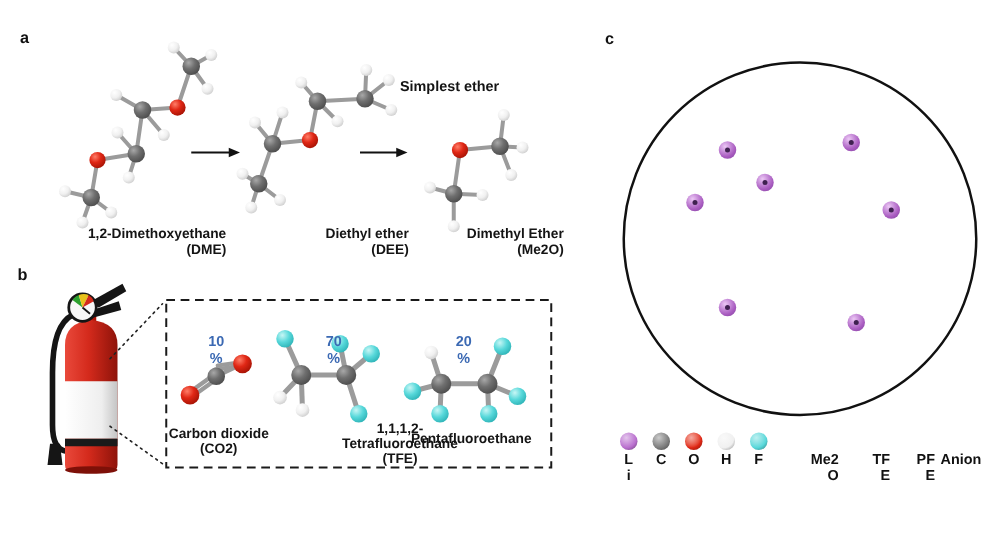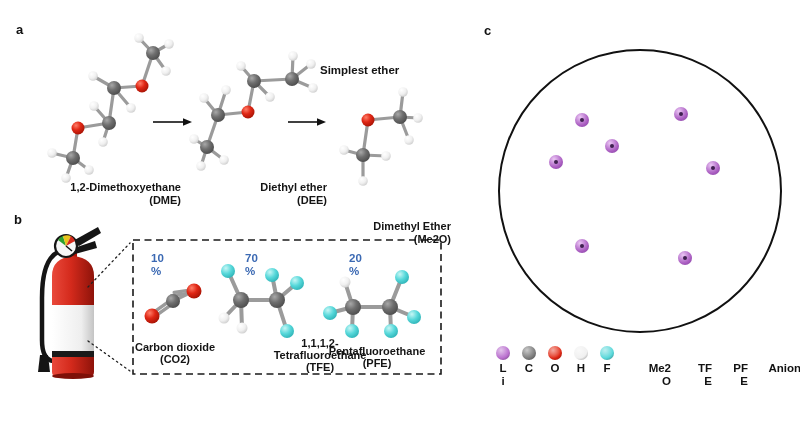--- a/index.html
+++ b/index.html
@@ -4,21 +4,21 @@
 <style>
   html,body{margin:0;padding:0;background:#fff;}
   #canvas{
     position:relative;width:800px;height:430px;background:#ffffff;overflow:hidden;
     font-family:"Liberation Sans","DejaVu Sans",sans-serif;color:#1a1a1a;
   }
   .panel-letter{position:absolute;font-size:13px;font-weight:bold;color:#111;}
   #art{position:absolute;left:0;top:0;}
   .mol-label{position:absolute;width:160px;text-align:right;font-size:11px;font-weight:bold;line-height:13px;color:#141414;}
   .annot{position:absolute;width:140px;text-align:left;font-size:11.5px;font-weight:bold;color:#141414;}
-  .pct{position:absolute;width:44px;font-size:11.5px;font-weight:bold;line-height:13px;}
+  .pct{position:absolute;width:44px;text-align:center;font-size:11.5px;font-weight:bold;line-height:13px;margin-top:16px;}
   .b-label{position:absolute;width:130px;text-align:center;font-size:11px;font-weight:bold;line-height:12px;color:#141414;}
   .li-ion{
     position:absolute;width:14px;height:14px;border-radius:50%;
     background:radial-gradient(circle at 36% 30%, #ecc8f5 0%, #c183d4 38%, #a95cc0 62%, #7e3f9d 100%);
   }
   .li-ion::after{
     content:"";position:absolute;left:5px;top:5px;width:4px;height:4px;border-radius:50%;
     background:#3f2150;
   }
   .legend-item{position:absolute;top:346px;font-size:11.5px;font-weight:bold;line-height:12.5px;color:#111;}
@@ -255,21 +255,21 @@
   <div class="annot" style="left:320px;top:64px;">Simplest ether</div>
 
   <div class="mol-label" style="left:21px;top:181px;">
     <div>1,2-Dimethoxyethane</div>
     <div>(DME)</div>
   </div>
   <div class="mol-label" style="left:167px;top:181px;">
     <div>Diethyl ether</div>
     <div>(DEE)</div>
   </div>
-  <div class="mol-label" style="left:291px;top:181px;margin-top:39px;">
+  <div class="mol-label" style="left:291px;top:181px;">
     <div>Dimethyl Ether</div>
     <div>(Me2O)</div>
   </div>
 
   <div class="pct" id="pct-blue-1" style="left: 151px; top: 252px; color: rgb(59, 105, 179);">
     <div>10</div>
     <div>%</div>
   </div>
   <div class="pct" style="left: 245px; top: 252px; color: rgb(59, 105, 179);">
     <div>70</div>
@@ -284,21 +284,20 @@
     <div>Carbon dioxide</div>
     <div>(CO2)</div>
   </div>
   <div class="b-label" style="left:255px;top:337px;">
     <div>1,1,1,2-</div>
     <div>Tetrafluoroethane</div>
     <div>(TFE)</div>
   </div>
   <div class="b-label" style="left:312px;top:345px;">
     <div>Pentafluoroethane</div>
-    <div>(PFE)</div>
   </div>
 
   <div id="li-ion-layer">
       <div class="li-ion" style="left: 575px; top: 113px;"></div>
       <div class="li-ion" style="left: 674px; top: 107px;"></div>
       <div class="li-ion" style="left: 605px; top: 139px;"></div>
       <div class="li-ion" style="left: 549px; top: 155px;"></div>
       <div class="li-ion" style="left: 706px; top: 161px;"></div>
       <div class="li-ion" style="left: 575px; top: 239px;"></div>
       <div class="li-ion" style="left: 678px; top: 251px;"></div>
@@ -346,20 +345,20 @@
           <div>TF</div>
           <div>E</div>
         </div>
       </div>
       <div class="legend-item text-only" style="left: 700px;">
         <div>
           <div>PF</div>
           <div>E</div>
         </div>
       </div>
-      <div class="legend-item text-only" style="left: 737px; margin-left: 16px;">
+      <div class="legend-item text-only" style="left: 737px;">
         <div>
           <div>Anion</div>
         </div>
       </div>
     </div>
 
 </div>
 
 </body></html>

